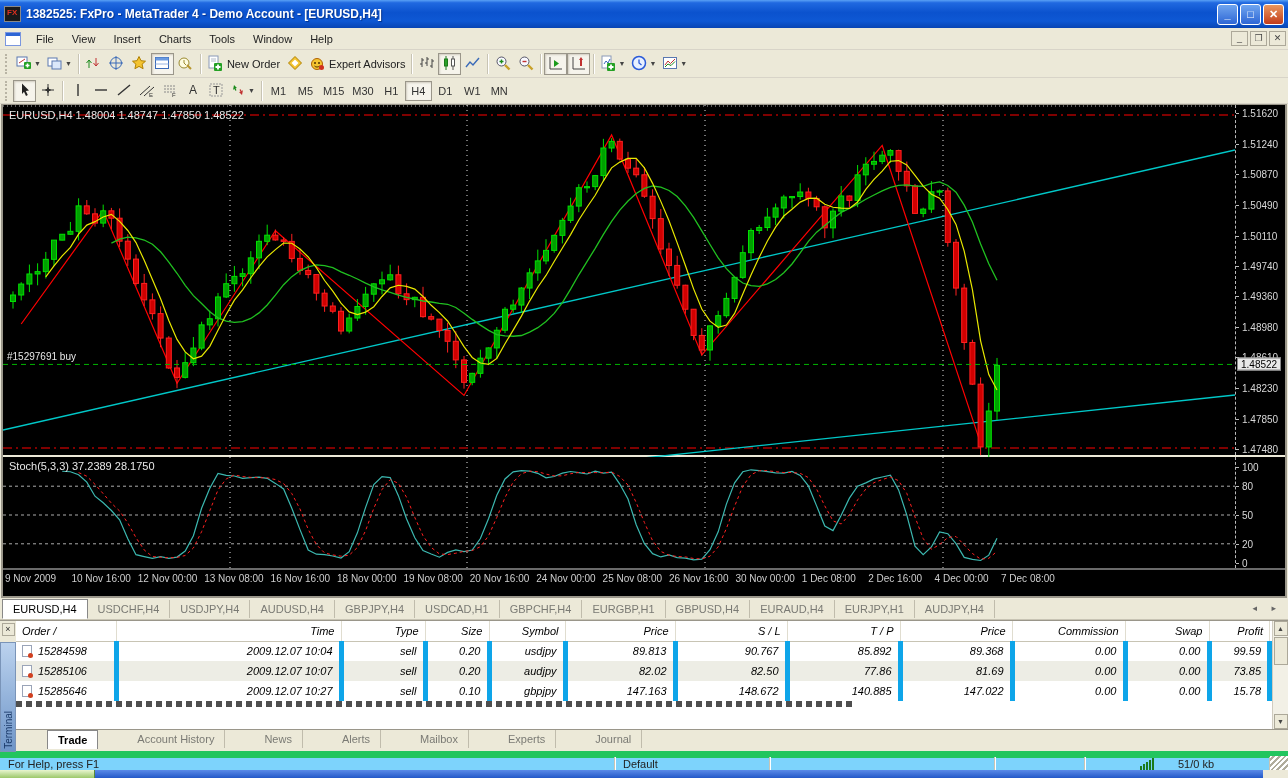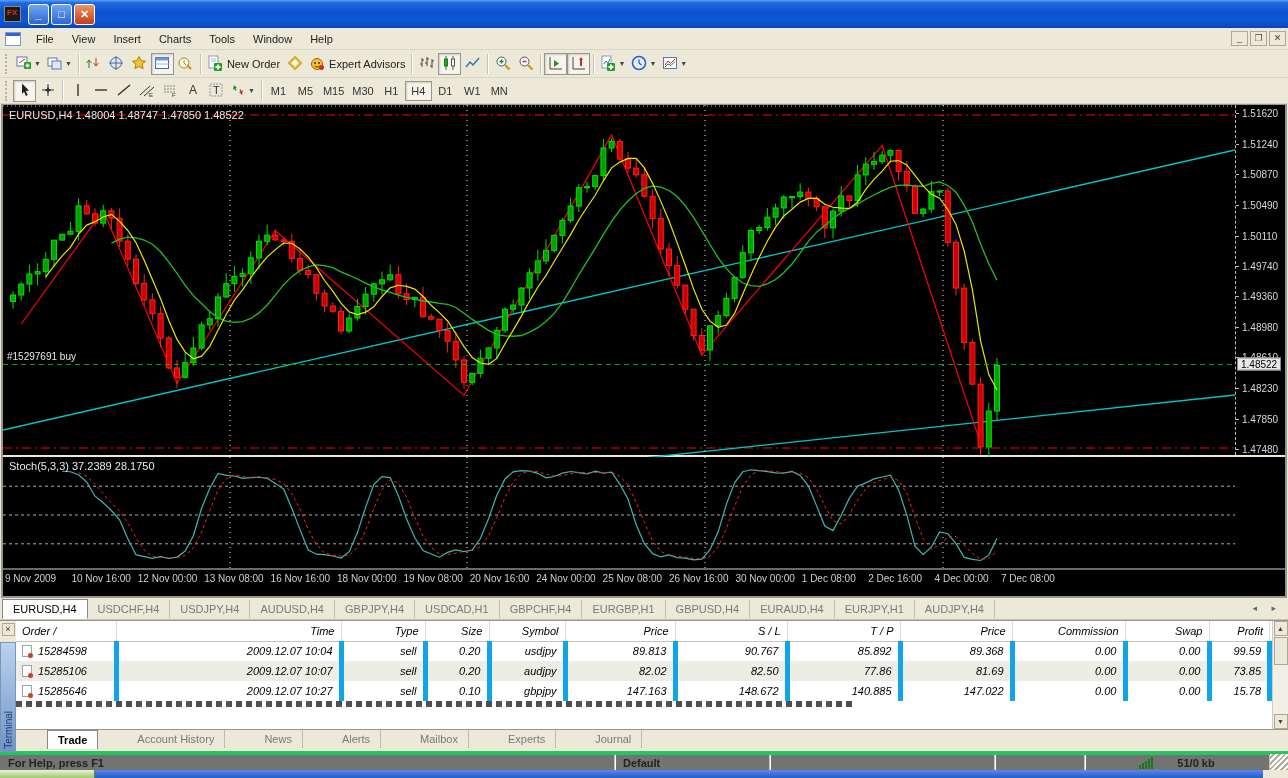--- a/index.html
+++ b/index.html
@@ -78,39 +78,40 @@
   #t-thumb { width:14px; height:28px; background:#ECE9D8; border:1px solid #aca899; margin-top:1px; }
 
   
   #bottomtabs { height:22px; display:flex; align-items:flex-start; background:#ECE9D8; padding-left:18px; border-top:1px solid #9a968a; position:relative; }
   #t-strip { position:absolute; left:0; top:-88px; width:16px; height:110px; background:linear-gradient(180deg,#BBD2EE,#6E95C8); border:1px solid #7a94b8; display:flex; align-items:flex-end; justify-content:center; }
   #t-strip span { writing-mode:vertical-rl; transform:rotate(180deg); color:#1a3a6a; font-size:10px; padding-top:2px; }
   .btab { padding:3px 10px; color:#7a7a74; border-right:1px solid #c0bcac;margin-left:29px; }
   .btab.active { background:#fff; border:1px solid #888; border-bottom:none; color:#000; font-weight:bold; }
 
   
-  #statusbar { height:19px; display:flex; align-items:center; background:#737373; border-top:4px solid #22c55e;font-weight:bold; }
+  #statusbar { height:19px; display:flex; align-items:center; background:#7dd3fc; border-top:7px solid #22c55e; }
   .scell { height:15px; border-right:1px solid #c8c4b4; box-shadow:1px 0 0 #fff; padding:1px 8px; color:#222; display:flex; align-items:center; }
   #s-help { flex:1; border-right:1px solid #c8c4b4; }
   #s-default { width:155px; }
   #s-e1 { width:225px; } #s-e2 { width:90px; }
   #s-net { width:185px; justify-content:center; gap:24px; }
   #sig { display:flex; align-items:flex-end; gap:1px; height:12px; }
   #sig i { width:2px; background:#1a7a1a; display:block; }
   #grip { width:18px; height:17px; background:repeating-linear-gradient(135deg,#fff 0 2px,#b0ac9c 2px 4px); }
   #taskstrip { height:8px; display:flex; }
   #taskstrip .start { width:95px; background:linear-gradient(180deg,#E8F5D0,#9CC86A); border-right:1px solid #5a8a3a; }
   #taskstrip .bar { width:1168px; background:linear-gradient(180deg,#5A8AE8,#2358C8); }
   #taskstrip .corner { flex:1; background:#ECE9D8; }
 </style>
 </head>
 <body>
 
 <div id="titlebar">
   <div class="app-icon"></div>
+  <div class="title-text">1382525: FxPro - MetaTrader 4 - Demo Account - [EURUSD,H4]</div>
   <div class="winbtn min">_</div>
   <div class="winbtn max">□</div>
   <div class="winbtn close">✕</div>
 </div>
 
 <div id="menubar">
   <div class="doc-icon"></div>
   <div id="menu-items" style="display:flex">
       <div class="menu-item">File</div>
       <div class="menu-item">View</div>
@@ -646,20 +647,32 @@
           <line x1="464" y1="0" x2="464" y2="112" stroke="#fff" stroke-width="1" stroke-dasharray="1 4" opacity="0.9"></line>
           <line x1="702" y1="0" x2="702" y2="112" stroke="#fff" stroke-width="1" stroke-dasharray="1 4" opacity="0.9"></line>
           <line x1="940" y1="0" x2="940" y2="112" stroke="#fff" stroke-width="1" stroke-dasharray="1 4" opacity="0.9"></line>
           <line x1="0" y1="29.2" x2="1232" y2="29.2" stroke="#d8d8d8" stroke-dasharray="3 3" opacity="0.8"></line>
           <line x1="0" y1="58" x2="1232" y2="58" stroke="#d8d8d8" stroke-dasharray="3 3" opacity="0.8"></line>
           <line x1="0" y1="86.8" x2="1232" y2="86.8" stroke="#d8d8d8" stroke-dasharray="3 3" opacity="0.8"></line>
           <polyline points="59.199999999999996,14.237854143800192 67.39999999999999,14.77554688956187 75.6,17.75944114426298 83.8,25.078682171643756 92,39.21339148488179 100.19999999999999,45.714926457824184 108.39999999999999,53.514348923478735 116.6,62.73937130050282 124.79999999999998,81.6555033673173 133,97.65336111548494 141.2,99.57400813608551 149.39999999999998,101.42644063697183 157.6,99.69337414288866 165.79999999999998,101.40887787780807 174,100.08860328068761 182.2,94.08786847081329 190.39999999999998,78.68338091848644 198.6,51.23895007747258 206.79999999999998,31.16792333945206 214.99999999999997,16.353362912951237 223.2,18.37784148948107 231.39999999999998,19.01363001290185 239.59999999999997,21.37593303507278 247.79999999999998,20.67149649976964 255.99999999999997,20.13177226505523 264.2,21.291079786000807 272.4,26.378119588224735 280.59999999999997,32.00268567867606 288.79999999999995,51.29653985387744 297,72.60406773740942 305.2,93.06091933255307 313.4,97.21912533924358 321.59999999999997,97.57389794631446 329.79999999999995,99.02943517085559 338,100.98331767230869 346.2,94.63711222939334 354.4,75.84645959584613 362.59999999999997,50.32982382714387 370.79999999999995,27.6111159993951 378.99999999999994,19.69185356281492 387.2,20.535660434860404 395.4,38.63777352589812 403.59999999999997,61.97765949761882 411.79999999999995,80.78482419372662 419.99999999999994,93.4710380441394 428.2,97.05308459732794 436.4,100.20542643997125 444.59999999999997,95.40551872642254 452.79999999999995,92.98338002402508 460.99999999999994,94.58270907199795 469.19999999999993,93.02914087530803 477.4,81.491714517105 485.59999999999997,61.4934237839259 493.79999999999995,38.203066297632176 501.99999999999994,21.925180296068678 510.19999999999993,14.803664276222193 518.4,13.54427481764696 526.5999999999999,14.19765316153565 534.8,16.327754479153988 543,20.757763020903255 551.1999999999999,19.487171673033167 559.4,16.149177799844423 567.5999999999999,14.527644174735464 575.8,15.662347683889035 584,16.996222798643867 592.1999999999999,14.07786644190583 600.4,16.11287653465559 608.5999999999999,15.147243118265992 616.8,27.07319409835241 625,42.02252307307548 633.1999999999999,67.77687348621666 641.4,86.65920963103511 649.5999999999999,96.64076920033351 657.8,99.95403210139425 666,97.96425237312032 674.1999999999999,100.64327081063868 682.4,101.07174025509252 690.5999999999999,102.78186567927057 698.8,102.11142221171312 706.9999999999999,92.63400426214514 715.1999999999999,74.82624263702523 723.4,47.069912446834735 731.5999999999999,25.786794279631337 739.8,14.779894325004665 747.9999999999999,12.781376077194341 756.1999999999999,13.573051441284534 764.4,14.656892376731726 772.5999999999999,15.868039915318771 780.8,16.100973806820804 788.9999999999999,14.428099011741764 797.1999999999999,18.427881719413364 805.4,28.90642390952602 813.5999999999999,48.891968399804426 821.8,69.0024679372434 829.9999999999999,73.63029743068095 838.1999999999999,58.32261837720341 846.4,41.13557874458513 854.5999999999999,29.222033158842063 862.8,25.87621130193272 870.9999999999999,21.884000674326344 879.1999999999999,20.03622862201504 887.4,18.08605976657458 895.5999999999999,32.892994563563654 903.8,58.07081239878076 911.9999999999999,89.1034689069657 920.1999999999999,97.69694002792666 928.3999999999999,89.99210440048654 936.5999999999999,75.03464133974323 944.8,76.67879286927925 952.9999999999999,86.65607789149742 961.1999999999999,100.38076003203842 969.3999999999999,102.38416496483696 977.5999999999999,103.49509474740897 985.8,98.12896532327451 993.9999999999999,81.33841724374075" fill="none" stroke="#3CB8B0" stroke-width="1.2"></polyline>
           <polyline points="75.6,15.590947392541675 83.8,19.204556735156203 92,27.35050493359617 100.19999999999999,36.669000038116565 108.39999999999999,46.147555622061574 116.6,53.98954889393524 124.79999999999998,65.96974119709962 133,80.68274526110169 141.2,92.96095753962925 149.39999999999998,99.55126996284743 157.6,100.23127430531534 165.79999999999998,100.84289755255618 174,100.39695176712812 182.2,98.52844987643633 190.39999999999998,90.95328422332912 198.6,74.6700664889241 206.79999999999998,53.696751445137025 214.99999999999997,32.9200787766253 223.2,21.96637591396145 231.39999999999998,17.914944805111386 239.59999999999997,19.58913484581857 247.79999999999998,20.35368651591476 255.99999999999997,20.726400599965892 264.2,20.69811618360857 272.4,22.600323879760246 280.59999999999997,26.557295017633873 288.79999999999995,36.559115040259414 297,51.96776442332098 305.2,72.32050897461332 313.4,87.62803746973536 321.59999999999997,95.95131420603704 329.79999999999995,97.94081948547121 338,99.19555026315957 346.2,98.21662169085252 354.4,90.48896316584937 362.59999999999997,73.60446521746113 370.79999999999995,51.26246647412836 378.99999999999994,32.54426446311797 387.2,22.612876665690152 395.4,26.28842917452448 403.59999999999997,40.383697819459115 411.79999999999995,60.466752405747854 419.99999999999994,78.74450724516163 428.2,90.43631561173132 436.4,96.90984969381286 444.59999999999997,97.55467658790724 452.79999999999995,96.19810839680629 460.99999999999994,94.32386927414852 469.19999999999993,93.53174332377702 477.4,89.70118815480365 485.59999999999997,78.67142639211298 493.79999999999995,60.39606819955436 501.99999999999994,40.54055679254226 510.19999999999993,24.977303623307684 518.4,16.7577064633126 526.5999999999999,14.18186408513493 534.8,14.689894152778875 543,17.09439022053097 551.1999999999999,18.8575630576968 559.4,18.79803749792694 567.5999999999999,16.721331215871015 575.8,15.446389886156304 584,15.72873821908945 592.1999999999999,15.578812308146247 600.4,15.72898859173511 608.5999999999999,15.112662031609144 616.8,19.44443791709133 625,28.08098676323129 633.1999999999999,45.624196885881524 641.4,65.48620206344242 649.5999999999999,83.69228410586175 657.8,94.41800364425428 666,98.18635122494936 674.1999999999999,99.52051842838442 682.4,99.89308781295051 690.5999999999999,101.49895891500059 698.8,101.98834271535874 706.9999999999999,99.17576405104295 715.1999999999999,89.85722303696116 723.4,71.51005311533504 731.5999999999999,49.22764978783043 739.8,29.212200350490253 747.9999999999999,17.782688227276775 756.1999999999999,13.711440614494514 764.4,13.670439965070205 772.5999999999999,14.699327911111691 780.8,15.54196869962378 788.9999999999999,15.465704244627117 797.1999999999999,16.318984845991977 805.4,20.58746821356038 813.5999999999999,32.075424676247934 821.8,48.93362008219128 829.9999999999999,63.84157792257626 838.1999999999999,66.98512791504258 846.4,57.696164850823166 854.5999999999999,42.89341009354353 862.8,32.07794106845331 870.9999999999999,25.660748378367042 879.1999999999999,22.59881353275803 887.4,20.002096354305316 895.5999999999999,23.67176098405109 903.8,36.34995557630633 911.9999999999999,60.022425289770034 920.1999999999999,81.6237404445577 928.3999999999999,92.26417111179296 936.5999999999999,87.57456192271881 944.8,80.56851286983634 952.9999999999999,79.45650403350663 961.1999999999999,87.9052102642717 969.3999999999999,96.47366762945761 977.5999999999999,102.08667324809478 985.8,101.33607501184017 993.9999999999999,94.32082577147474" fill="none" stroke="#FF2020" stroke-width="1" stroke-dasharray="3 3"></polyline>
           <text x="6" y="13" fill="#e8e8e8" font-size="11">Stoch(5,3,3) 37.2389 28.1750</text>
         </svg></div>
+    <div class="paxis" id="stoch-paxis">
+        <div class="tick" style="top: 10px;"></div>
+        <div class="plabel" style="top: 10px;">100</div>
+        <div class="tick" style="top: 29.2px;"></div>
+        <div class="plabel" style="top: 29.2px;">80</div>
+        <div class="tick" style="top: 58px;"></div>
+        <div class="plabel" style="top: 58px;">50</div>
+        <div class="tick" style="top: 86.8px;"></div>
+        <div class="plabel" style="top: 86.8px;">20</div>
+        <div class="tick" style="top: 106px;"></div>
+        <div class="plabel" style="top: 106px;">0</div>
+      </div>
   </div>
   <div id="taxis">
       <div class="tlabel" style="left: 2px;">9 Nov 2009</div>
       <div class="tlabel" style="left: 68.4px;">10 Nov 16:00</div>
       <div class="tlabel" style="left: 134.8px;">12 Nov 00:00</div>
       <div class="tlabel" style="left: 201.2px;">13 Nov 08:00</div>
       <div class="tlabel" style="left: 267.6px;">16 Nov 16:00</div>
       <div class="tlabel" style="left: 334px;">18 Nov 00:00</div>
       <div class="tlabel" style="left: 400.4px;">19 Nov 08:00</div>
       <div class="tlabel" style="left: 466.8px;">20 Nov 16:00</div>

